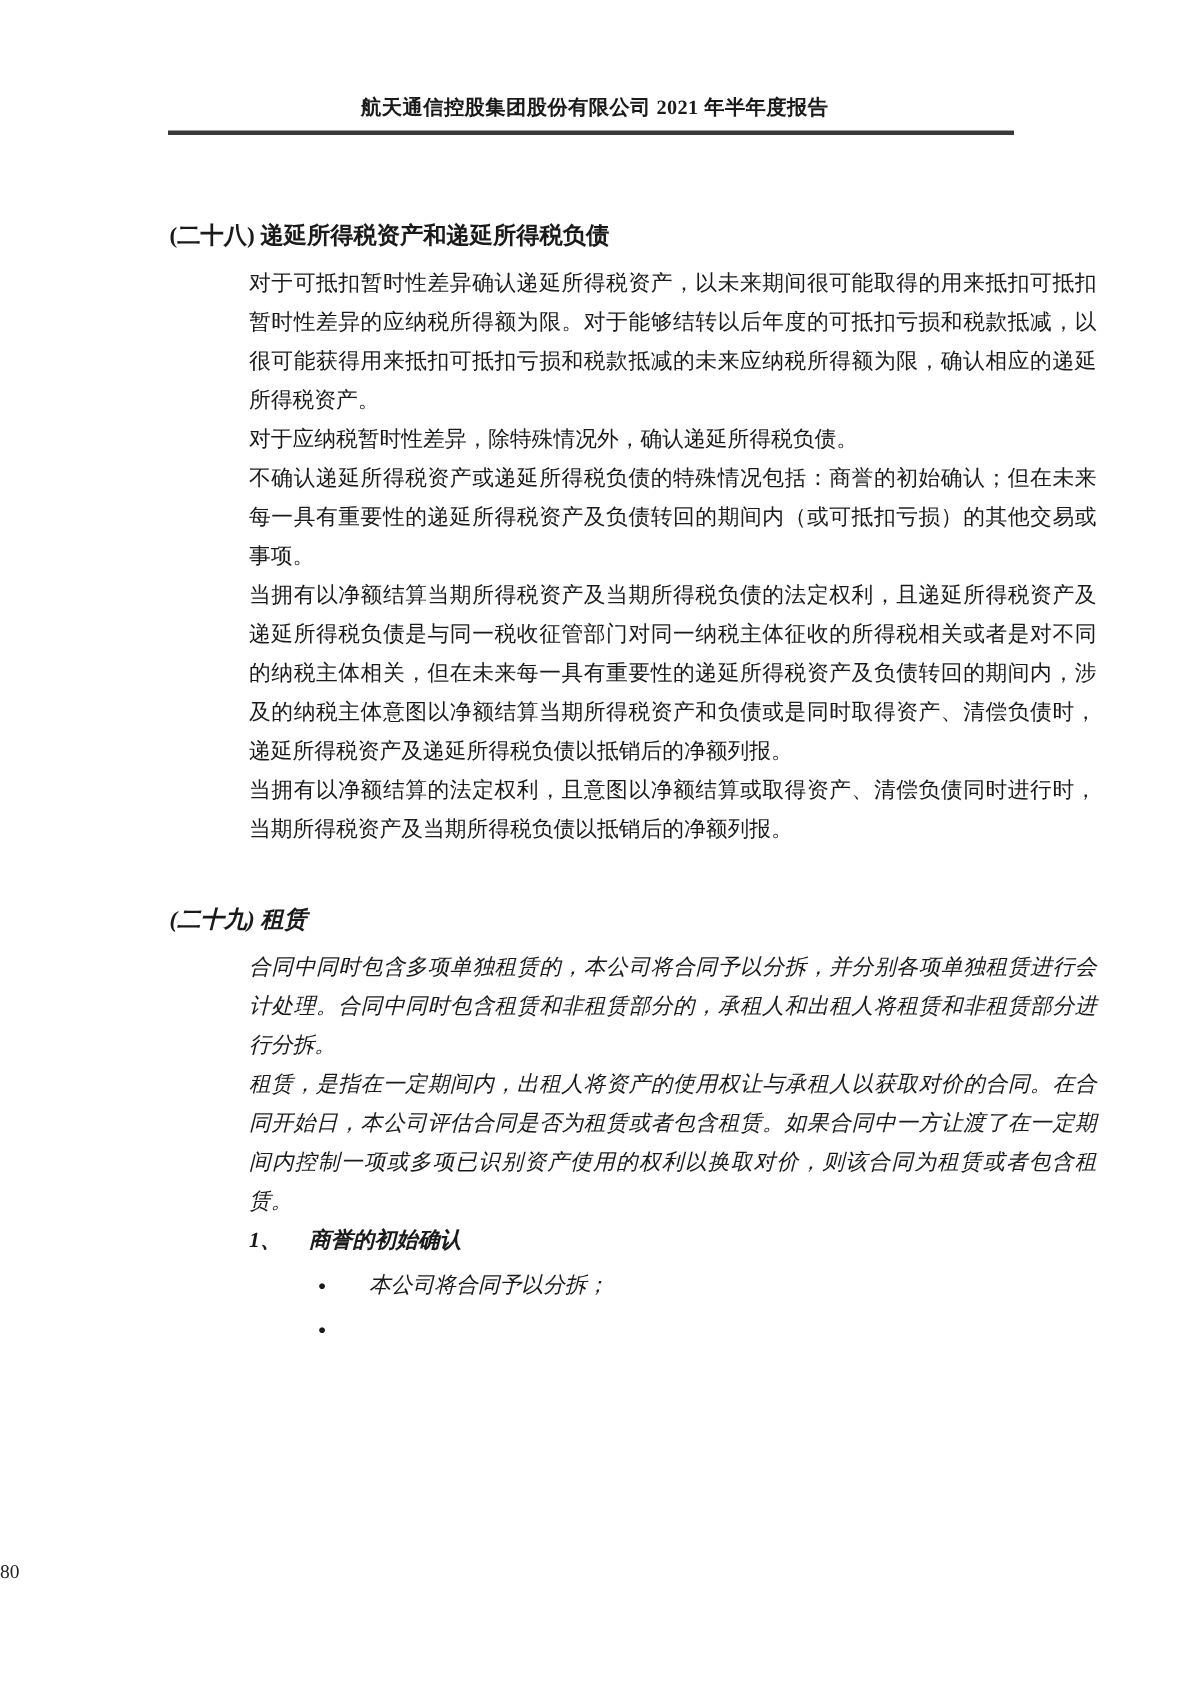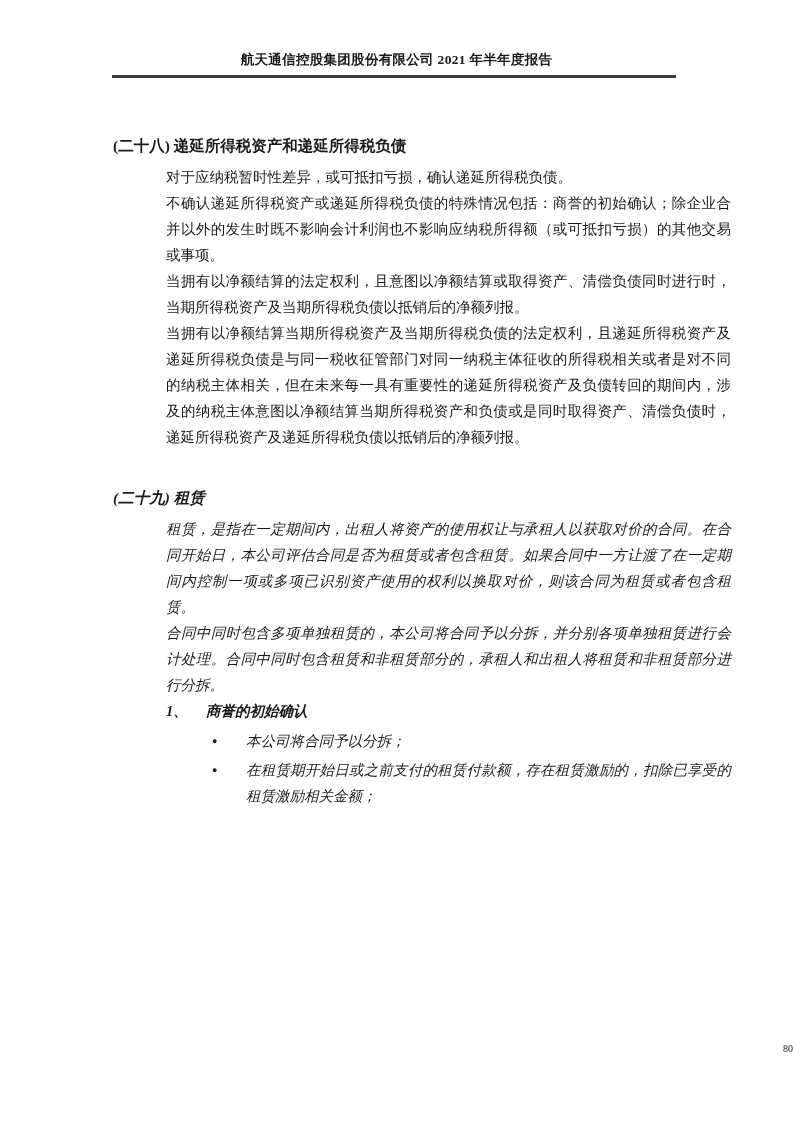--- a/index.html
+++ b/index.html
@@ -7,21 +7,21 @@
   body {
     font-family: "Liberation Serif", "DejaVu Serif", serif;
     color: #1a1a1a;
   }
   .page {
     position: relative;
     width: 793px;
     height: 1074px;
     background: #ffffff;
     overflow: hidden;
-    margin: 4px auto;
+    margin: 16px auto;
   }
   
   .doc-header { padding-top: 47px; }
   .doc-title {
     text-align: center;
     font-size: 13.5px;
     font-weight: bold;
     line-height: 18px;
     letter-spacing: 0.3px;
   }
@@ -62,70 +62,70 @@
   .bullet-icon {
     position: absolute;
     left: 6px;
     top: 0;
     font-size: 9px;
     line-height: 26px;
   }
   
   .doc-footer {
     position: absolute;
-    bottom: 24px;
+    bottom: 34px;
     left: 0;
     width: 100%;
-    text-align: right;
-    font-size: 10px;
+    text-align: left;
+    font-size: 13px;
     color: #222;
   }
 </style>
 </head>
 <body>
 
 <div class="page">
 
   <header class="doc-header">
     <div class="doc-title">航天通信控股集团股份有限公司 2021 年半年度报告</div>
     <div class="header-rule"></div>
   </header>
 
   <main>
 
     <section class="section-28">
       <h2 class="section-heading">(二十八) 递延所得税资产和递延所得税负债</h2>
       <div class="section-body">
-        <p>对于应纳税暂时性差异，或可抵扣亏损，确认递延所得税负债。</p>
-        <p>不确认递延所得税资产或递延所得税负债的特殊情况包括：商誉的初始确认；除企业合并以外的发生时既不影响会计利润也不影响应纳税所得额（或可抵扣亏损）的其他交易或事项。</p>
+        <p>对于可抵扣暂时性差异确认递延所得税资产，以未来期间很可能取得的用来抵扣可抵扣暂时性差异的应纳税所得额为限。对于能够结转以后年度的可抵扣亏损和税款抵减，以很可能获得用来抵扣可抵扣亏损和税款抵减的未来应纳税所得额为限，确认相应的递延所得税资产。</p>
+        <p>对于应纳税暂时性差异，除特殊情况外，确认递延所得税负债。</p>
+        <p>不确认递延所得税资产或递延所得税负债的特殊情况包括：商誉的初始确认；但在未来每一具有重要性的递延所得税资产及负债转回的期间内（或可抵扣亏损）的其他交易或事项。</p>
+        <p>当拥有以净额结算当期所得税资产及当期所得税负债的法定权利，且递延所得税资产及递延所得税负债是与同一税收征管部门对同一纳税主体征收的所得税相关或者是对不同的纳税主体相关，但在未来每一具有重要性的递延所得税资产及负债转回的期间内，涉及的纳税主体意图以净额结算当期所得税资产和负债或是同时取得资产、清偿负债时，递延所得税资产及递延所得税负债以抵销后的净额列报。</p>
         <p>当拥有以净额结算的法定权利，且意图以净额结算或取得资产、清偿负债同时进行时，当期所得税资产及当期所得税负债以抵销后的净额列报。</p>
-        <p>当拥有以净额结算当期所得税资产及当期所得税负债的法定权利，且递延所得税资产及递延所得税负债是与同一税收征管部门对同一纳税主体征收的所得税相关或者是对不同的纳税主体相关，但在未来每一具有重要性的递延所得税资产及负债转回的期间内，涉及的纳税主体意图以净额结算当期所得税资产和负债或是同时取得资产、清偿负债时，递延所得税资产及递延所得税负债以抵销后的净额列报。</p>
       </div>
     </section>
 
     <section class="section-29">
       <h2 class="section-heading">(二十九) 租赁</h2>
       <div class="section-body">
+        <p>合同中同时包含多项单独租赁的，本公司将合同予以分拆，并分别各项单独租赁进行会计处理。合同中同时包含租赁和非租赁部分的，承租人和出租人将租赁和非租赁部分进行分拆。</p>
         <p>租赁，是指在一定期间内，出租人将资产的使用权让与承租人以获取对价的合同。在合同开始日，本公司评估合同是否为租赁或者包含租赁。如果合同中一方让渡了在一定期间内控制一项或多项已识别资产使用的权利以换取对价，则该合同为租赁或者包含租赁。</p>
-        <p>合同中同时包含多项单独租赁的，本公司将合同予以分拆，并分别各项单独租赁进行会计处理。合同中同时包含租赁和非租赁部分的，承租人和出租人将租赁和非租赁部分进行分拆。</p>
 
         <div class="numbered-item">
           <span class="item-number">1、</span>
           <span class="item-title">商誉的初始确认</span>
         </div>
 
         <div class="sub-block">
           <ul class="bullet-list">
             <li>
               <span class="bullet-icon">●</span>
               <span class="bullet-text">本公司将合同予以分拆；</span>
             </li>
             <li>
               <span class="bullet-icon">●</span>
-              <span class="bullet-text">在租赁期开始日或之前支付的租赁付款额，存在租赁激励的，扣除已享受的租赁激励相关金额；</span>
             </li>
           </ul>
         </div>
       </div>
     </section>
 
   </main>
 
   <footer class="doc-footer">
     <span>80</span>

